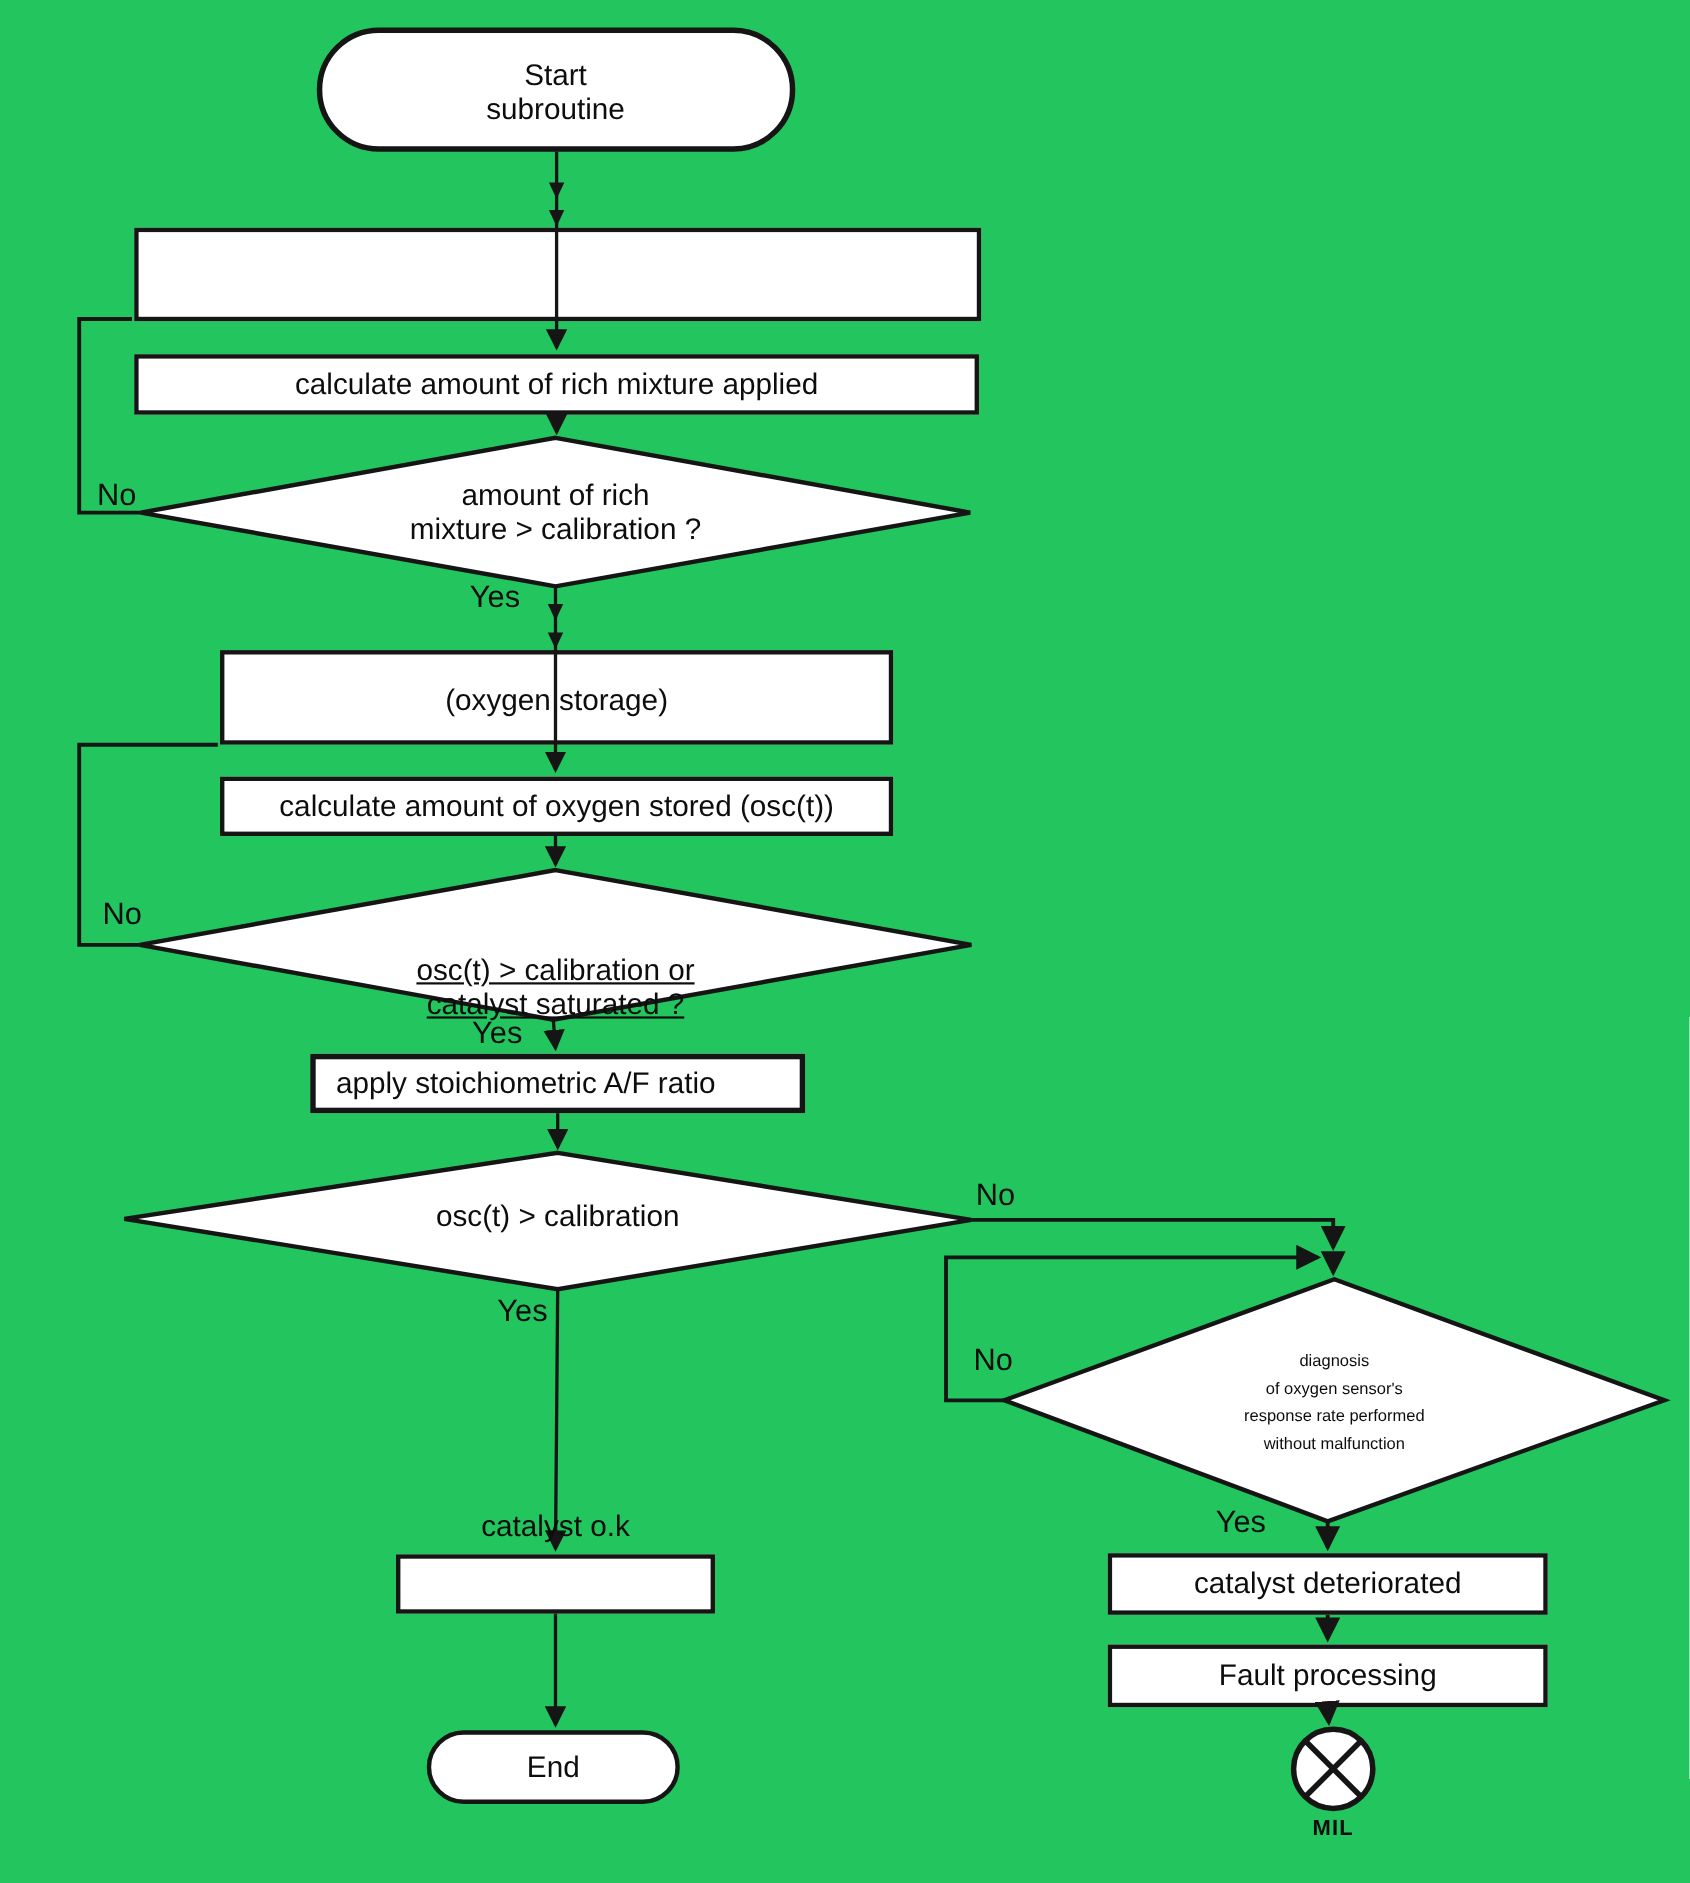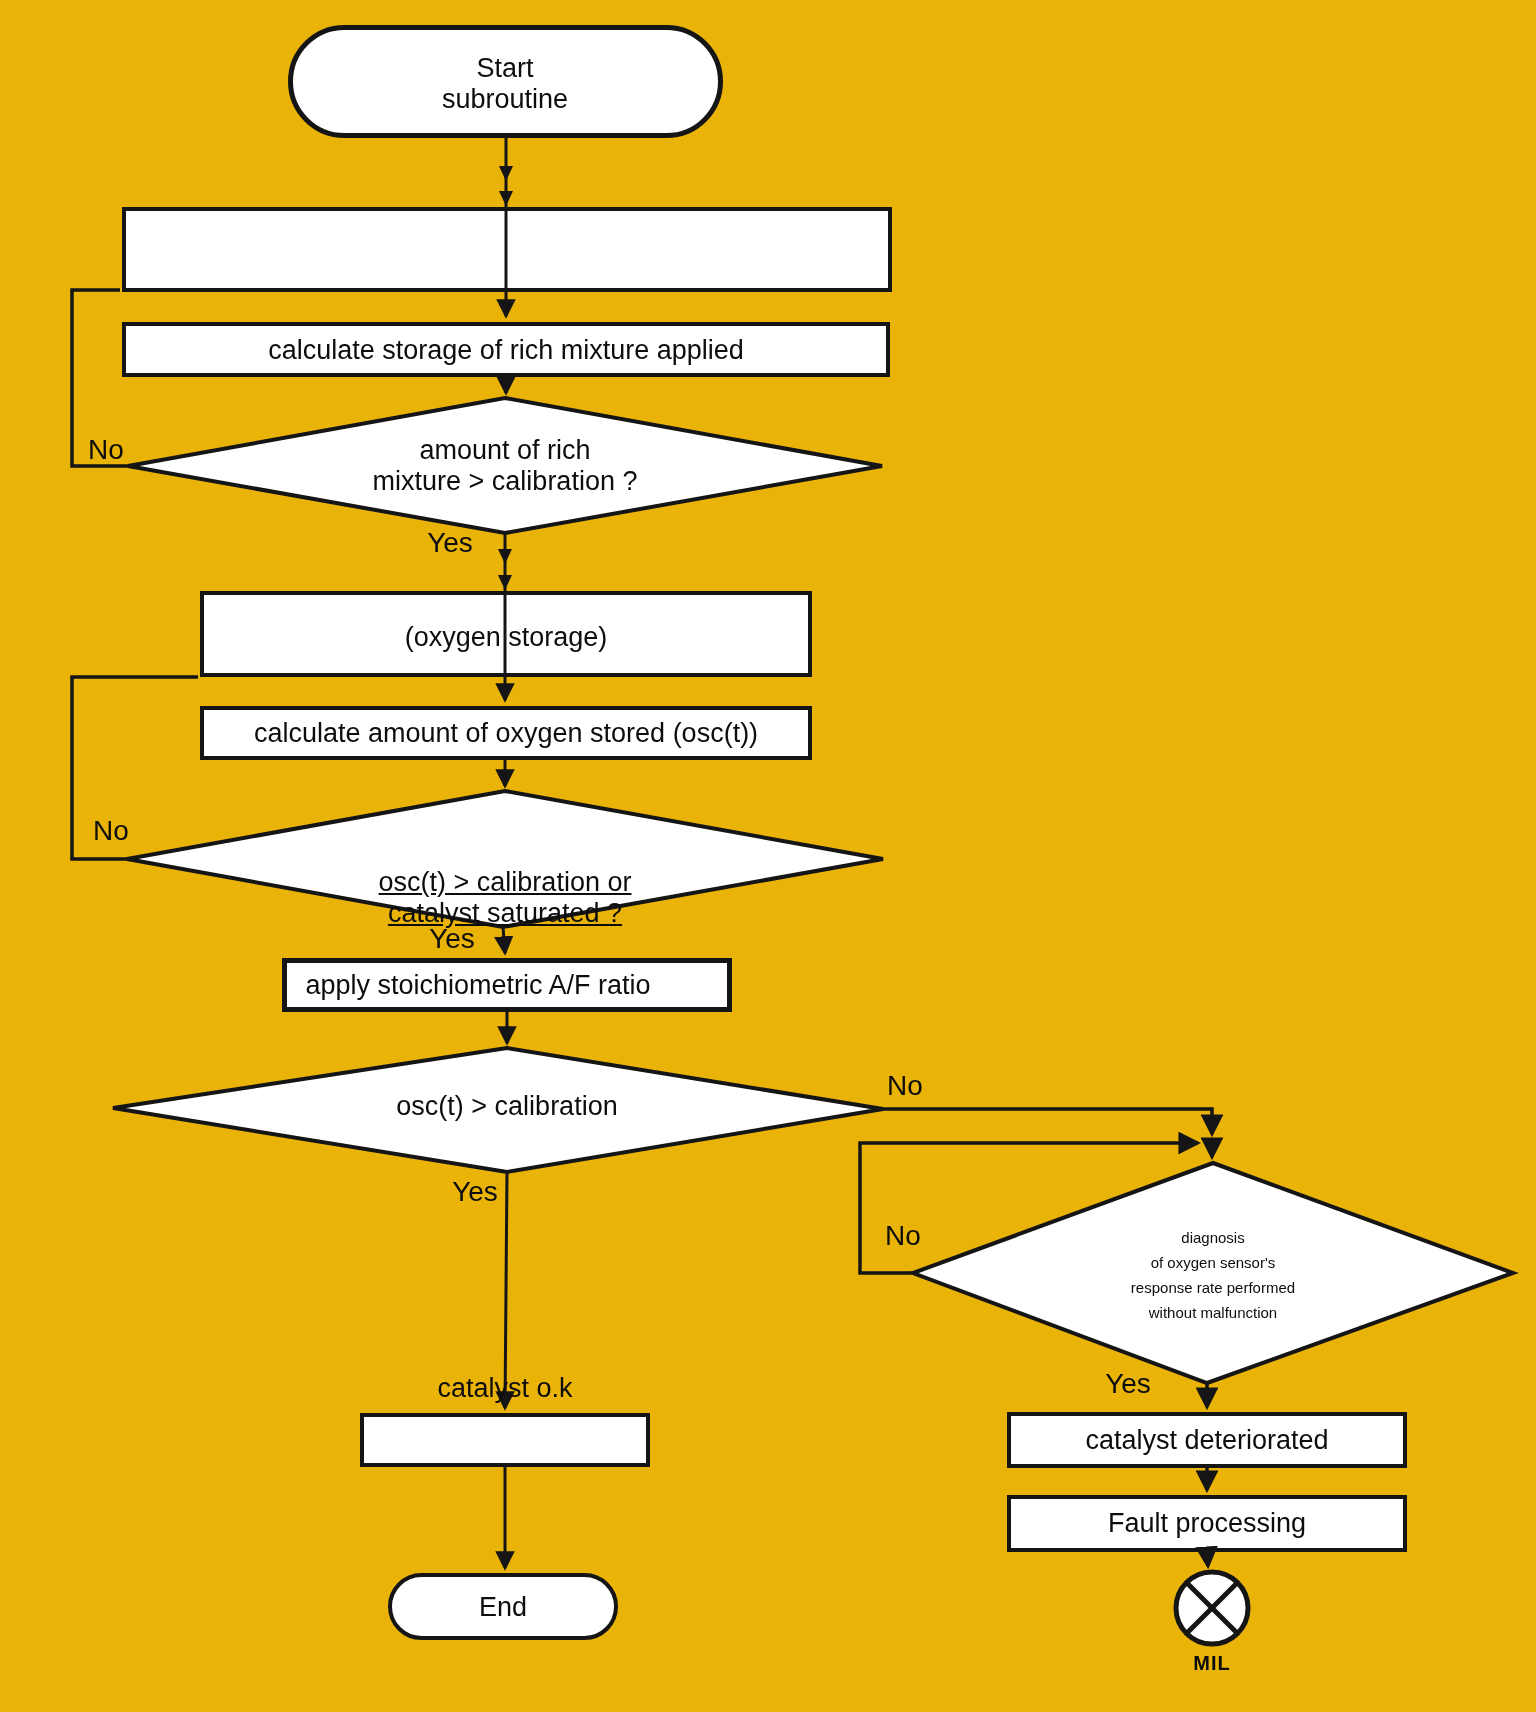--- a/index.html
+++ b/index.html
@@ -1,17 +1,17 @@
 <!DOCTYPE html>
 <html><head>
 <meta charset="utf-8">
 <style>
   html,body{margin:0;padding:0;background:#ffffff;}
   .stage{
-    position:relative;width:1536px;height:1712px;background:#eab308;
+    position:relative;width:1536px;height:1712px;background:#22c55e;
     font-family:"Liberation Sans", sans-serif;color:#0d0d0d;
     overflow:hidden;
   }
   .box{
     position:absolute;background:#ffffff;border:4px solid #151515;
     box-sizing:border-box;z-index:1;
   }
   .thick{border-width:5px;}
   .pill{border-radius:58px;}
   .pill-sm{border-radius:36px;}
@@ -101,21 +101,21 @@
     <line x1="1187" y1="1583" x2="1237" y2="1633" stroke="#151515" stroke-width="5"></line>
     <line x1="1237" y1="1583" x2="1187" y2="1633" stroke="#151515" stroke-width="5"></line>
   </svg>
 
   <div class="t" style="left:505px;top:84px;">
     <div>Start</div>
     <div>subroutine</div>
   </div>
 
 
-  <div class="t" style="left:506px;top:350px;">calculate storage of rich mixture applied</div>
+  <div class="t" style="left:506px;top:350px;">calculate amount of rich mixture applied</div>
 
   <div class="t" style="left:505px;top:466px;">
     <div>amount of rich</div>
     <div>mixture &gt; calibration ?</div>
   </div>
 
   <div class="t" style="left:506px;top:637px;">
     <div>(oxygen storage)</div>
   </div>
 

